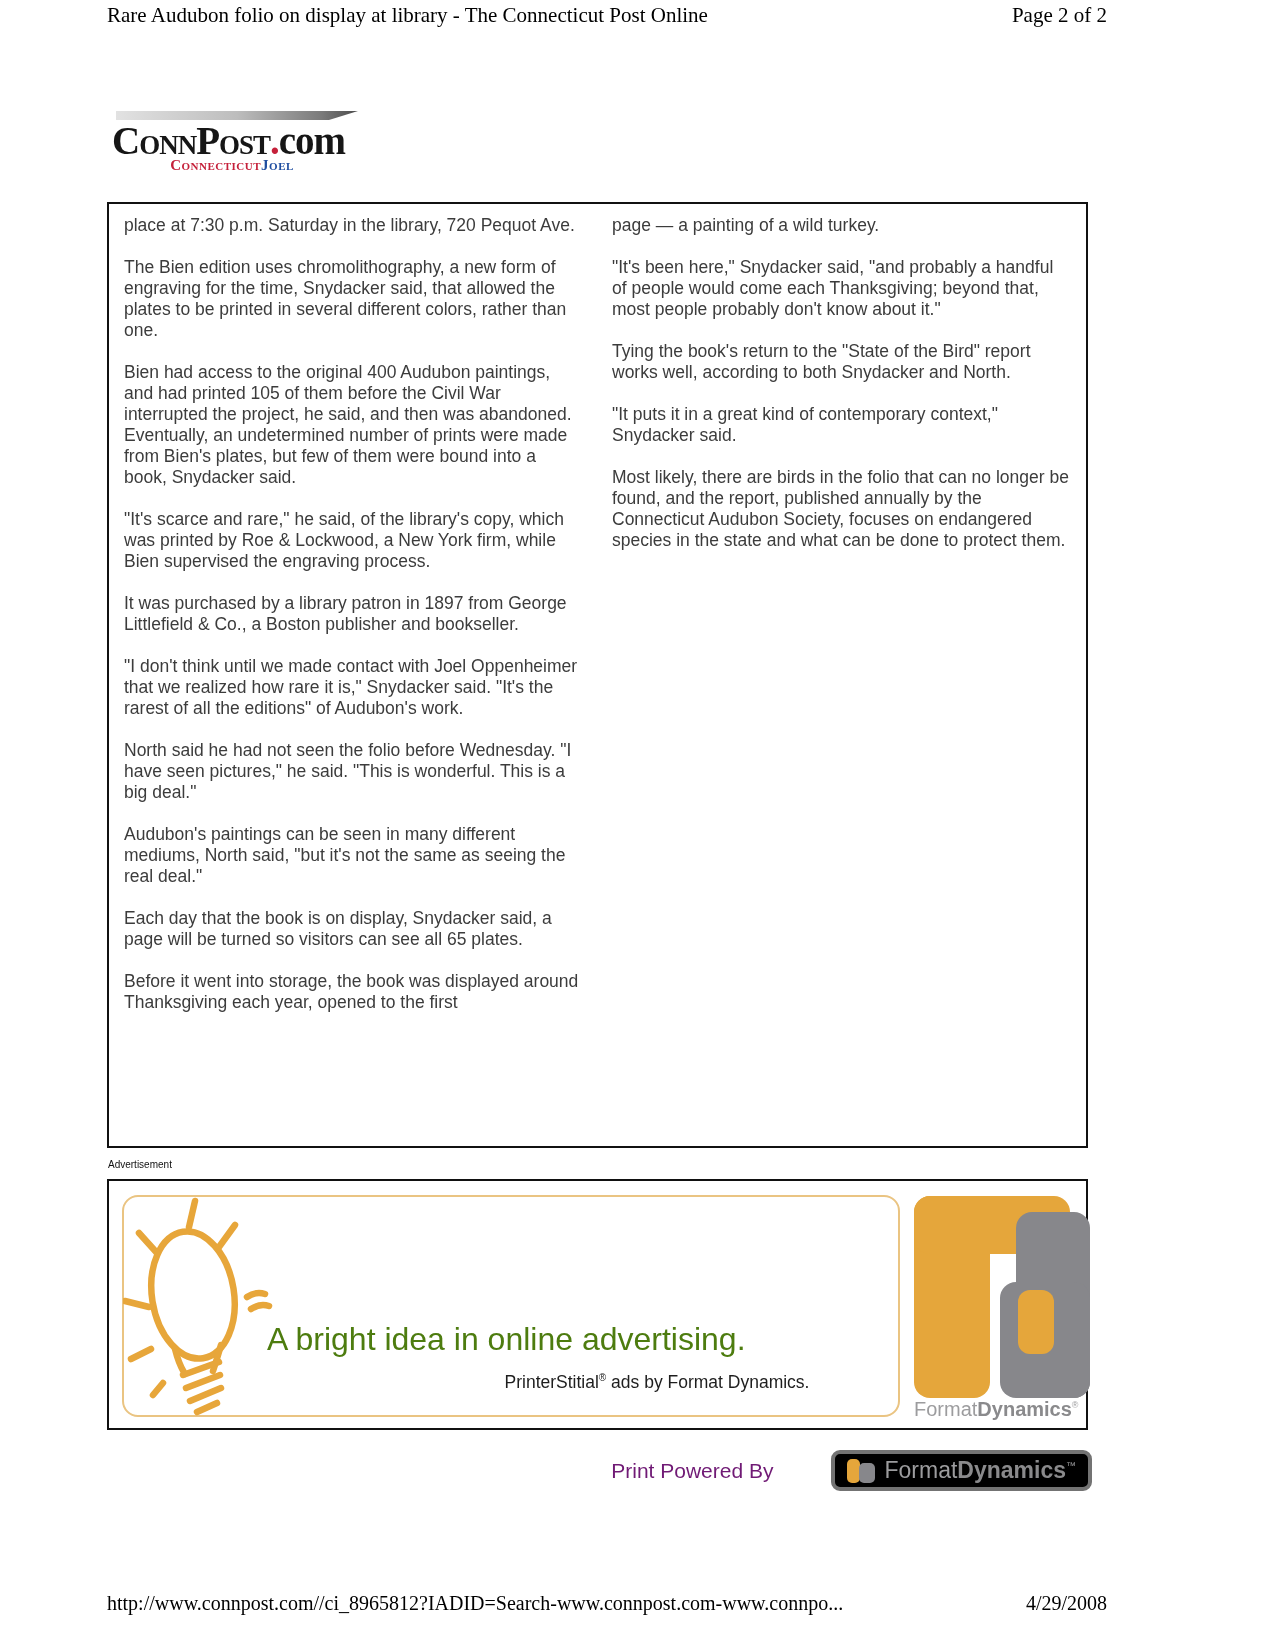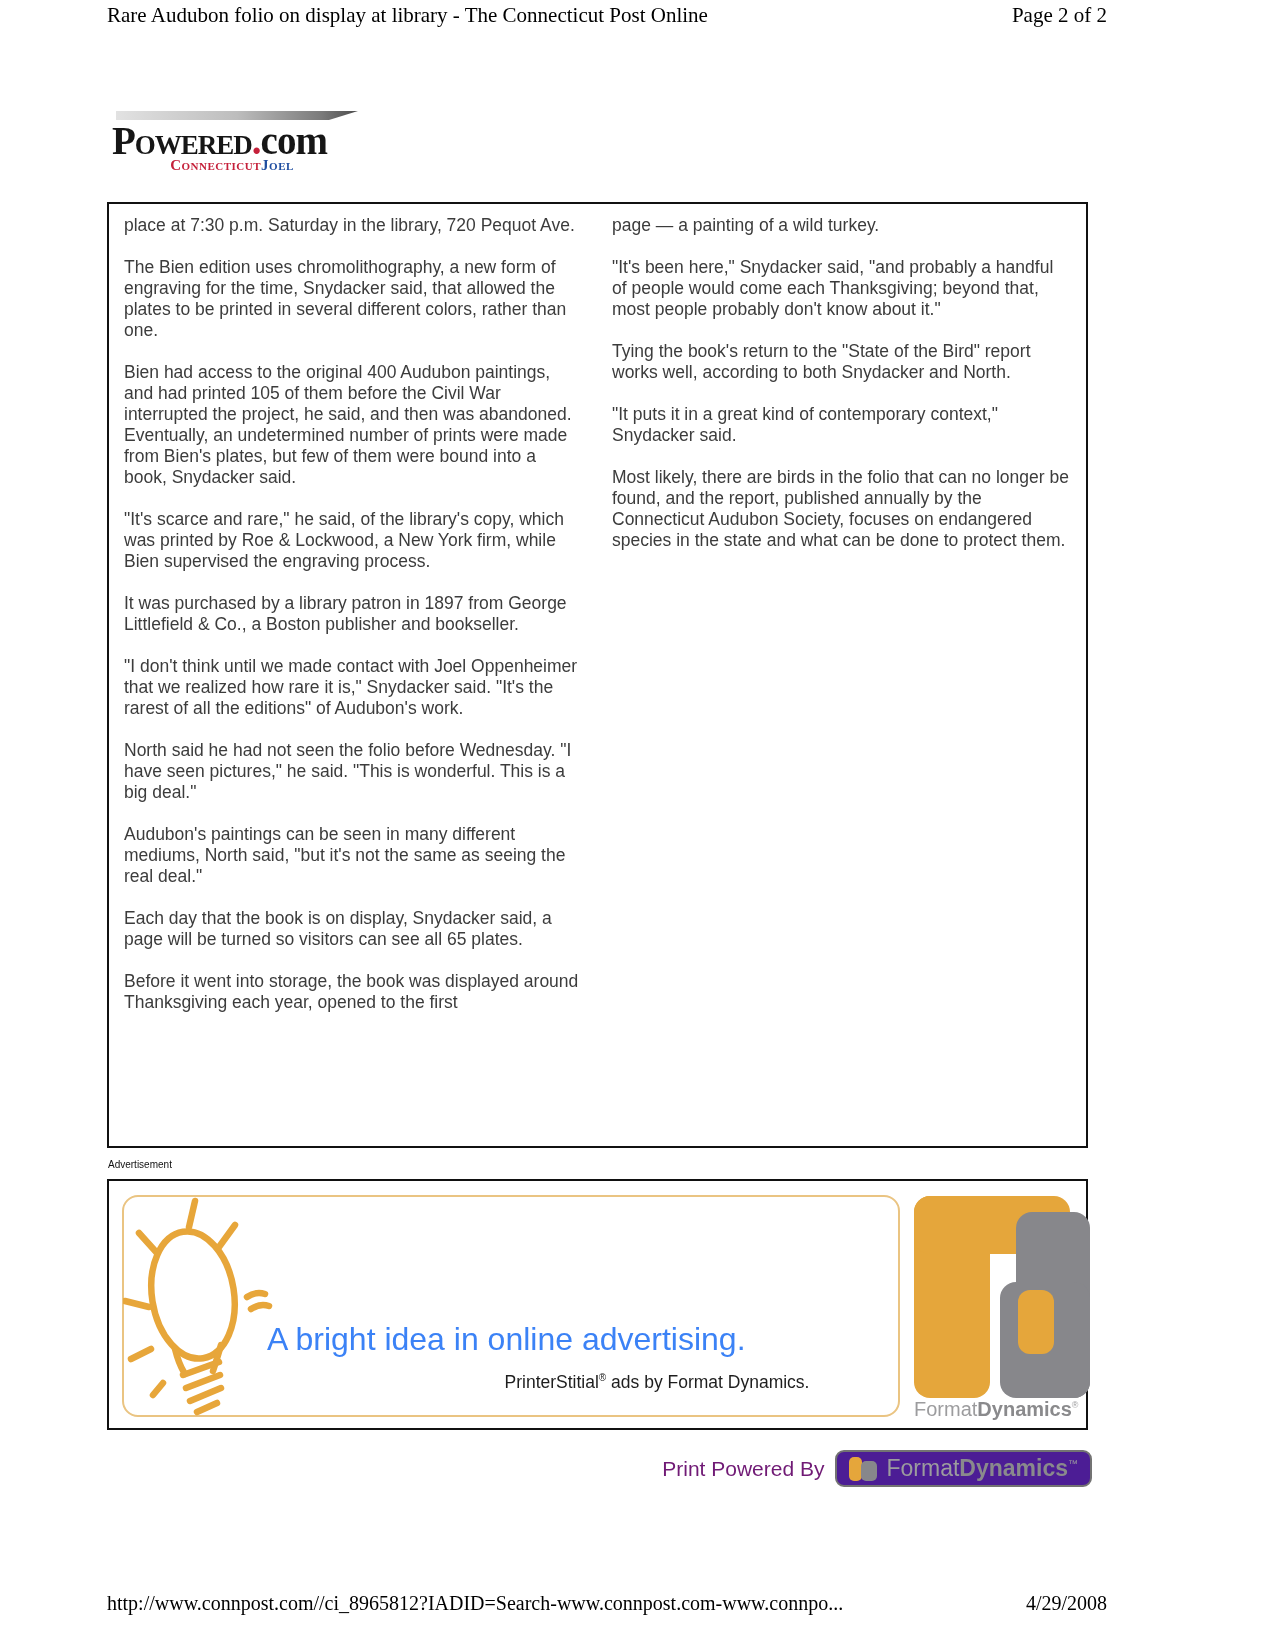--- a/index.html
+++ b/index.html
@@ -35,43 +35,43 @@
   .col-right{left:503px;width:460px;}
   .col p{margin:0 0 21px 0;font-size:17.5px;line-height:21px;color:#3c3c3c;}
 
   
   .ad-label{position:absolute;left:108px;top:1159px;font-size:10px;color:#111;}
   .ad-box{position:absolute;left:107px;top:1179px;width:981px;height:251px;
           border:2px solid #111;box-sizing:border-box;background:#fff;}
   .ad-inner{position:absolute;left:13px;top:14px;width:778px;height:222px;
             border:2px solid #eac482;border-radius:16px;box-sizing:border-box;}
   .bulb{position:absolute;left:14px;top:16px;}
-  .ad-headline{position:absolute;left:158px;top:140px;font-size:32px;color:#3b82f6;
+  .ad-headline{position:absolute;left:158px;top:140px;font-size:32px;color:#4d7c0f;
                white-space:nowrap;}
   .ad-byline{position:absolute;left:340px;top:191px;width:416px;text-align:center;
              font-size:17.5px;color:#1e1e1e;}
   .ad-byline sup{font-size:10px;}
 
   
   .fd-logo{position:absolute;left:805px;top:15px;width:176px;height:202px;}
   .fd-bar-v{position:absolute;left:0;top:0;width:76px;height:202px;background:#e5a63b;border-radius:16px;}
   .fd-bar-h{position:absolute;left:0;top:0;width:156px;height:58px;background:#e5a63b;border-radius:16px;}
   .fd-stem{position:absolute;left:102px;top:16px;width:74px;height:186px;background:#87878b;border-radius:16px;}
   .fd-bowl{position:absolute;left:86px;top:86px;width:90px;height:116px;background:#87878b;border-radius:16px;}
   .fd-counter{position:absolute;left:104px;top:94px;width:36px;height:64px;background:#e5a63b;border-radius:12px;}
   .fd-text{position:absolute;left:805px;top:217px;width:180px;font-size:20px;
            white-space:nowrap;color:#9c9c9e;}
   .fd-text .bold{font-weight:bold;color:#8a8a8c;}
   .fd-text sup{font-size:9px;}
 
   
   .print-footer{position:absolute;top:1450px;right:183px;display:flex;align-items:center;gap:11px;}
   .pp-label{font-size:21px;color:#701a75;}
-  .pp-badge{display:inline-flex;align-items:center;gap:9px;border:2px solid #737373;
-            border-radius:9px;padding:3px 12px;background:#4c1d95;}
+  .pp-badge{display:inline-flex;align-items:center;gap:9px;border:4px solid #737373;
+            border-radius:9px;padding:3px 12px;background:#000000;margin-left:47px;}
   .mini-fd{position:relative;width:28px;height:24px;}
   .mini-fd .m-o{position:absolute;left:0;top:0;width:13px;height:24px;background:#e5a63b;border-radius:5px;}
   .mini-fd .m-g{position:absolute;left:12px;top:4px;width:16px;height:20px;background:#87878b;border-radius:5px;}
   .pp-brand{font-size:23px;color:#9c9c9e;white-space:nowrap;}
   .pp-brand .bold{font-weight:bold;color:#8a8a8c;}
   .pp-brand sup{font-size:10px;}
 
   
   .url-footer{position:absolute;left:107px;right:168px;top:1592px;display:flex;
               justify-content:space-between;font-family:"Liberation Serif",serif;
@@ -82,21 +82,21 @@
 
 <div class="page">
 
   <div class="doc-header">
     <span>Rare Audubon folio on display at library - The Connecticut Post Online</span>
     <span>Page 2 of 2</span>
   </div>
 
   <div class="logo">
     <div class="swoosh"></div>
-    <div class="logo-main"><span>Powered</span><span class="logo-dot">.</span><span class="logo-tld">com</span></div>
+    <div class="logo-main"><span>ConnPost</span><span class="logo-dot">.</span><span class="logo-tld">com</span></div>
     <div class="logo-sub"><span class="sub-red">Connecticut</span><span class="sub-blue">Joel</span></div>
   </div>
 
   <div class="article-box">
     <div class="col col-left">
       <p>place at 7:30 p.m. Saturday in the library, 720 Pequot Ave.</p>
       <p>The Bien edition uses chromolithography, a new form of engraving for the time, Snydacker said, that allowed the plates to be printed in several different colors, rather than one.</p>
       <p>Bien had access to the original 400 Audubon paintings, and had printed 105 of them before the Civil War interrupted the project, he said, and then was abandoned. Eventually, an undetermined number of prints were made from Bien's plates, but few of them were bound into a book, Snydacker said.</p>
       <p>"It's scarce and rare," he said, of the library's copy, which was printed by Roe &amp; Lockwood, a New York firm, while Bien supervised the engraving process.</p>
       <p>It was purchased by a library patron in 1897 from George Littlefield &amp; Co., a Boston publisher and bookseller.</p>

